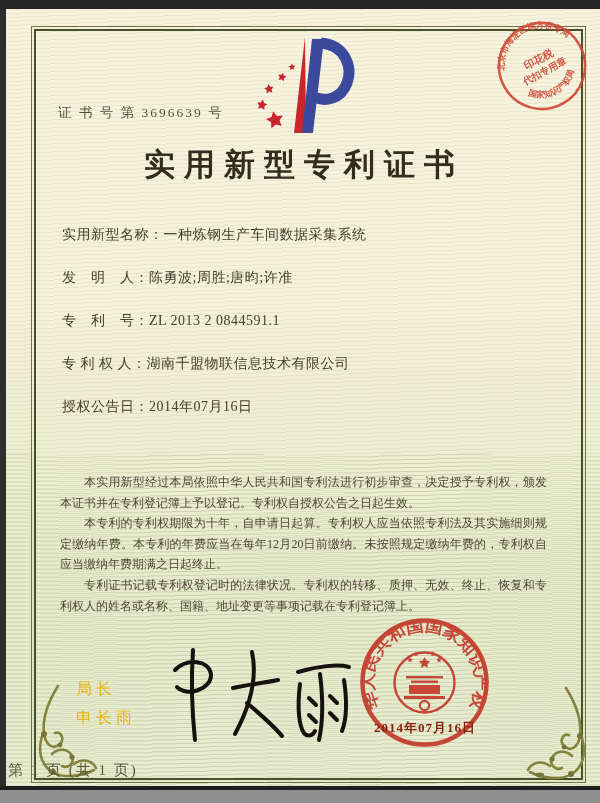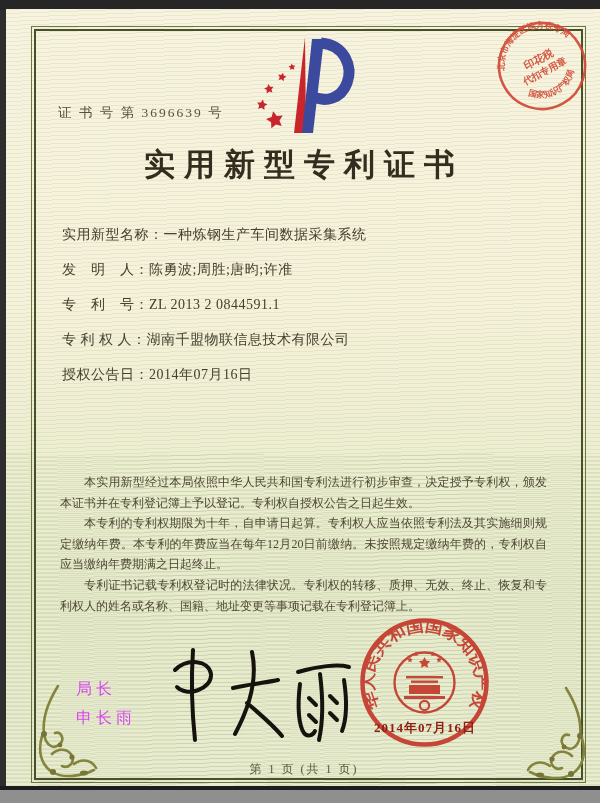--- a/index.html
+++ b/index.html
@@ -38,45 +38,45 @@
     position:absolute;left:58px;top:64px;
     font-size:13.5px;color:#55503e;letter-spacing:2px;margin-top:40px;
   }
   .logo{position:absolute;left:248px;top:30px;}
   .title{
     position:absolute;left:8px;right:0;top:144px;text-align:center;
     font-size:31px;font-weight:bold;color:#342c1f;letter-spacing:9px;
   }
   .fields{
     position:absolute;left:62px;top:226px;
-    display:flex;flex-direction:column;gap:18px;justify-content:center;
+    display:flex;flex-direction:column;gap:26px;justify-content:center;
   }
   .field-row{font-size:14px;line-height:17px;color:#46402f;letter-spacing:0.5px;white-space:nowrap;}
   .field-label{color:#46402f;}
   .field-value{color:#46402f;}
   .paragraphs{
     position:absolute;left:60px;top:472px;width:487px;
     font-size:12px;line-height:20.6px;color:#4e4834;
     text-align:justify;
   }
   .paragraphs p{margin:0;text-indent:2em;}
   .director{
     position:absolute;left:76px;top:674px;
-    font-size:16px;color:#d946ef;letter-spacing:4px;line-height:29px;
+    font-size:16px;color:#eab308;letter-spacing:4px;line-height:29px;
   }
   .signature{position:absolute;left:148px;top:640px;}
   .seal{position:absolute;left:352px;top:610px;opacity:0.93;}
   .seal-date{
     position:absolute;left:356px;top:719px;width:138px;text-align:center;
     font-size:13px;font-weight:bold;color:#8e2013;letter-spacing:1px;
   }
   .tax-stamp{position:absolute;left:492px;top:16px;transform:rotate(-28deg);opacity:0.9;}
   .footer{
-    position:absolute;left:8px;right:0;top:761px;text-align:center;
-    font-size:12px;color:#565839;letter-spacing:2px;
+    position:absolute;left:8px;right:0;top:761px;
+    font-size:15px;color:#565839;letter-spacing:2px;
   }
   .flourish-left{position:absolute;left:28px;top:684px;}
   .flourish-right{position:absolute;left:524px;top:686px;transform:scaleX(-1);}
 </style>
 </head>
 <body>
 
 <div class="scan-edge-top"></div>
 
 <div class="paper">

